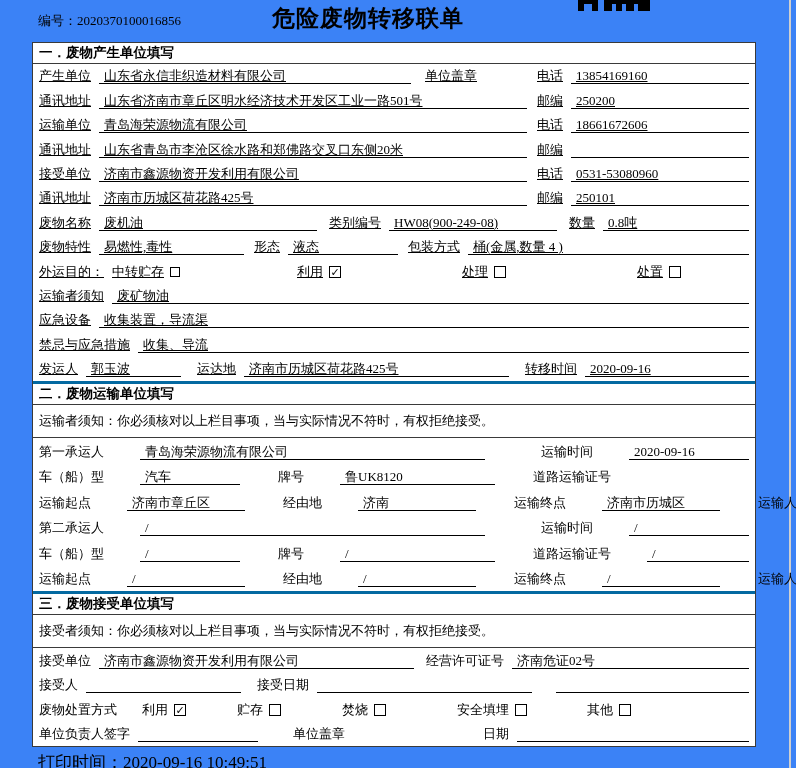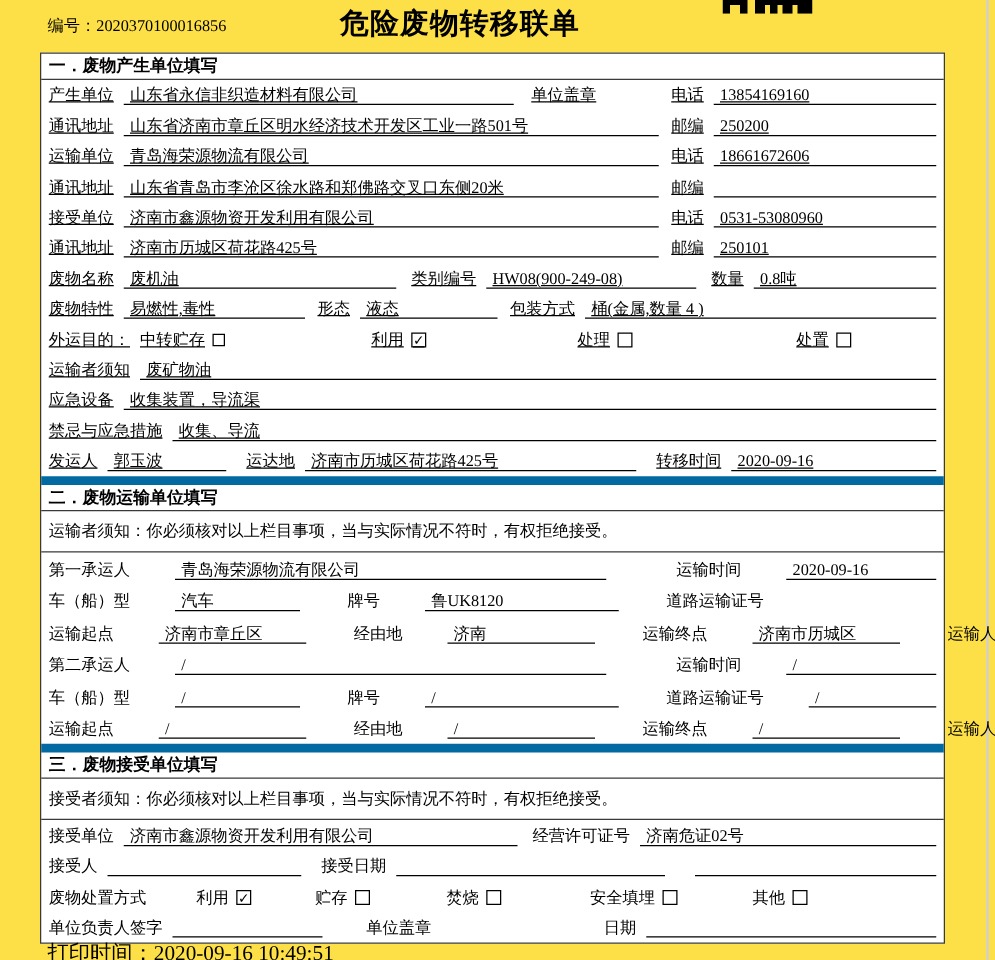--- a/index.html
+++ b/index.html
@@ -1,26 +1,26 @@
 <!DOCTYPE html>
 <html><head>
 <meta charset="utf-8">
 <style>
   html,body{margin:0;padding:0;background:#fff;}
-  .doc{position:relative;width:796px;height:768px;background:#fde047;color:#000;
+  .doc{position:relative;width:796px;height:768px;background:#3b82f6;color:#000;
        font-family:"Liberation Serif","DejaVu Serif",serif;overflow:hidden;}
   .serial{position:absolute;top:12px;left:38px;font-size:13px;white-space:nowrap;}
   .title{position:absolute;top:3px;left:0;right:60px;text-align:center;font-size:23px;font-weight:bold;
          font-family:"Liberation Sans","DejaVu Sans",sans-serif;letter-spacing:1px;}
   .qr{position:absolute;top:0;left:578px;width:72px;height:11px;}
   .edge-line{position:absolute;top:0;left:789px;width:2px;height:768px;background:#cfcfcf;}
   .table{position:absolute;top:42px;left:32px;width:724px;border:1px solid #3a3a3a;box-sizing:border-box;background:#fff;}
   .sec-h{height:20px;line-height:20px;font-weight:bold;font-size:13.5px;padding-left:6px;
          border-bottom:1px solid #3a3a3a;font-family:"Liberation Sans","DejaVu Sans",sans-serif;}
-  .bt{border-top:7px solid #0369a1;}
+  .bt{border-top:3px solid #0369a1;}
   .notice{height:32px;display:flex;align-items:center;border-bottom:1px solid #3a3a3a;padding-left:6px;font-size:13px;white-space:nowrap;}
   .row{display:flex;align-items:flex-end;padding:0 6px 4px 6px;font-size:13px;box-sizing:border-box;}
   .r1{height:24.4px;text-decoration:underline;}.r2{height:25.5px;gap:28px;}.r3{height:24.5px;}
   .row .lbl{white-space:nowrap;margin-right:8px;line-height:16px;}
   .u{border-bottom:1px solid #000;white-space:nowrap;height:16px;line-height:16px;padding:0 5px;box-sizing:border-box;overflow:visible;flex:0 0 auto;}
   .u.fill{flex:1 1 auto;}
   .spacer{flex:1 1 auto;}
   .rg{display:flex;width:212px;flex:0 0 auto;align-items:flex-end;}
   .opt{display:flex;align-items:center;gap:6px;line-height:16px;flex:0 0 auto;}
   .cb{display:inline-block;width:12px;height:12px;border:1px solid #000;font-size:11px;line-height:11px;
@@ -253,21 +253,21 @@
       <div class="row r3">
         <span class="lbl">接受人</span>
         <span class="u" style="width:155px"></span>
         <span class="lbl" style="margin-left:16px">接受日期</span>
         <span class="u" style="width:215px"></span>
         <span class="lbl" style="margin-left:16px"></span>
         <span class="u fill"></span>
       </div>
 
       <div class="row r3">
-        <span class="lbl" style="margin-right:40px">废物处置方式</span>
+        <span class="lbl" style="margin-right:25px">废物处置方式</span>
         <span class="opt" style="width:95px">
           <span>利用</span>
           <span class="cb">✓</span>
         </span>
         <span class="opt" style="width:105px">
           <span>贮存</span>
           <span class="cb"></span>
         </span>
         <span class="opt" style="width:115px">
           <span>焚烧</span>

